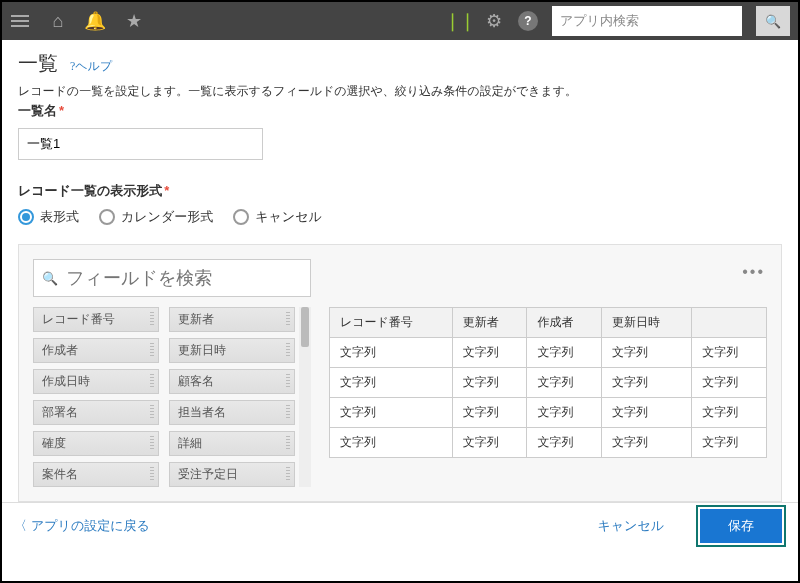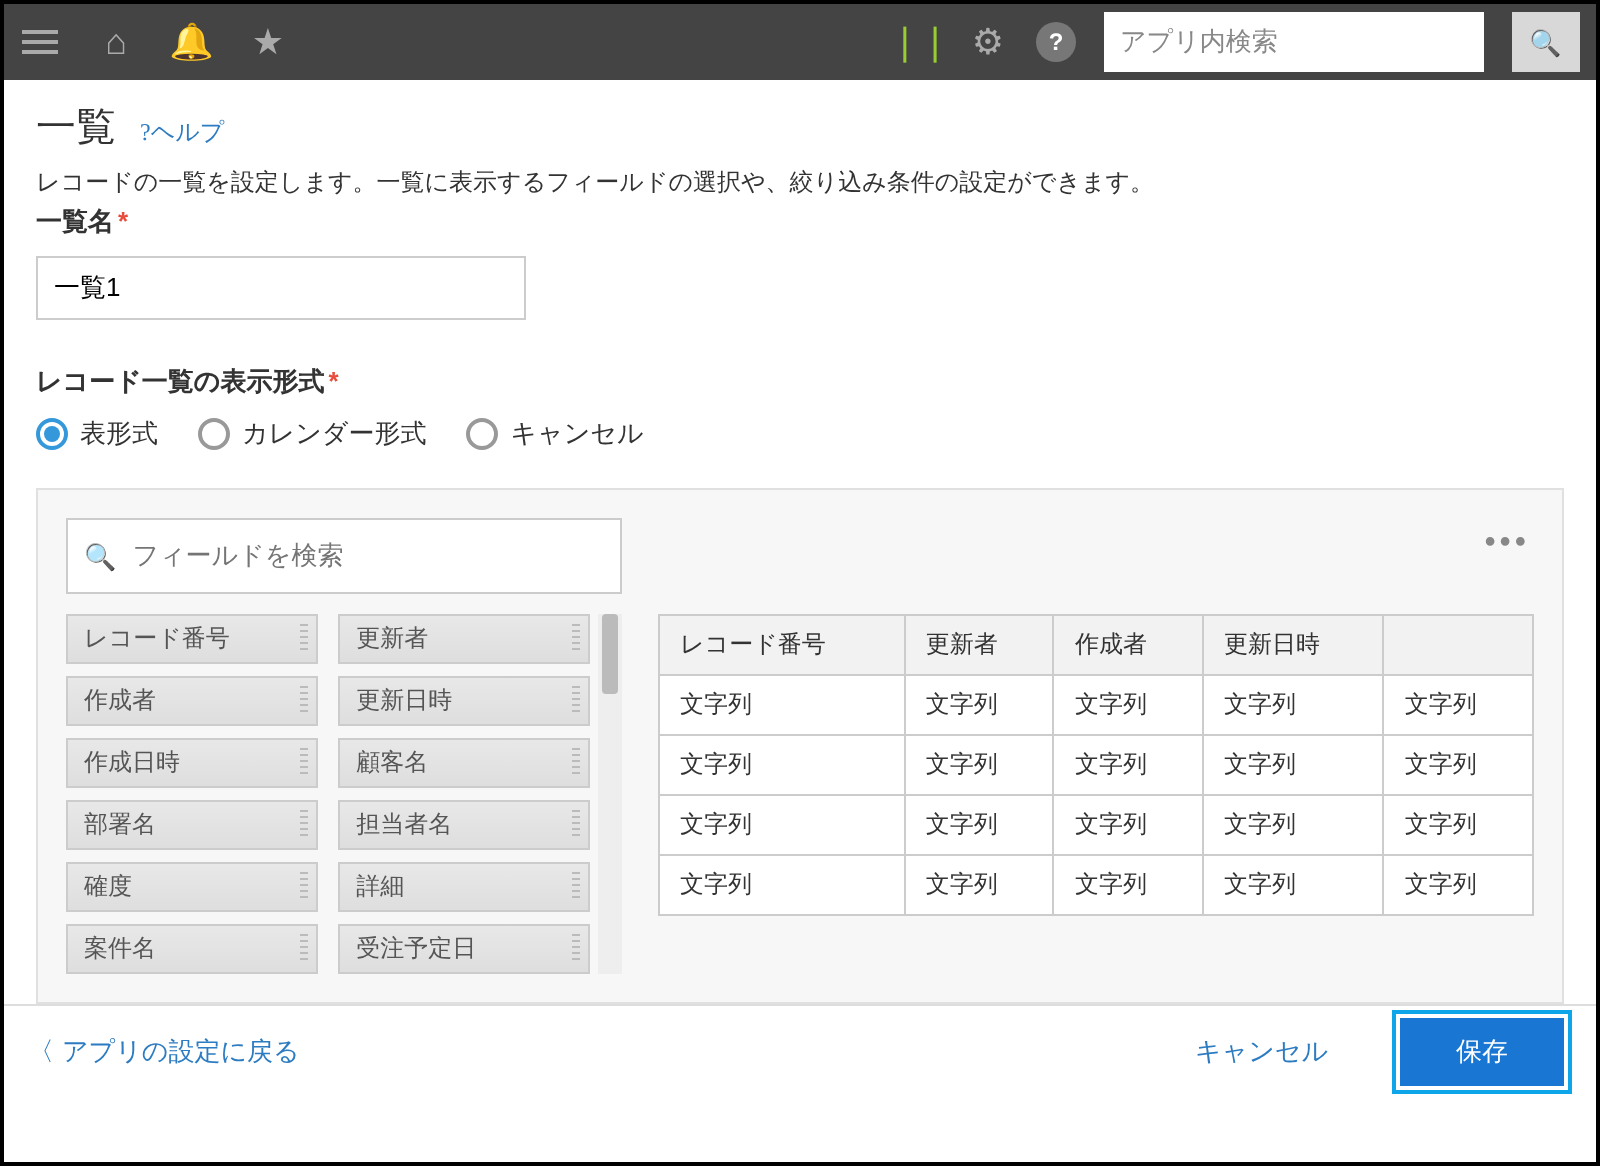--- a/index.html
+++ b/index.html
@@ -24,40 +24,40 @@
     
     .radio-row { display: flex; gap: 20px; align-items: flex-start; margin-bottom: 18px; }
     .radio-item { display: flex; align-items: center; gap: 6px; font-size: 13px; }
     .radio-circle { width: 16px; height: 16px; border-radius: 50%; border: 2px solid #3498db; display: inline-flex; align-items: center; justify-content: center; }
     .radio-circle.checked::after { content:""; width: 8px; height: 8px; border-radius: 50%; background: #3498db; }
     .radio-circle.unchecked { border-color: #999; }
     
     .config-area { background: #f7f7f7; border: 1px solid #e0e0e0; padding: 14px; display: flex; gap: 18px; height: 258px; position: relative; }
     .field-panel { width: 278px; display: flex; flex-direction: column; }
     .field-search { background: #fff; border: 1px solid #ccc; height: 38px; display: flex; align-items: center; padding: 0 8px; gap: 8px; margin-bottom: 10px; }
-    .field-search input { border: none; outline: none; flex: 1; font-size: 13px; font-family: Liberation Mono, monospace; }
+    .field-search input { border: none; outline: none; flex: 1; font-size: 18px; }
     .field-list-wrap { display: flex; overflow: hidden; flex: 1; }
     .field-list { display: flex; flex-direction: column; gap: 6px; width: 128px; }
     .field-list + .field-list { margin-left: 10px; }
     .field-chip { background: linear-gradient(#e8e8e8,#dedede); border: 1px solid #ccc; height: 28px; display: flex; align-items: center; padding: 0 8px; font-size: 12px; color: #555; position: relative; }
     .field-chip::after { content:""; position: absolute; right: 4px; top: 4px; bottom: 4px; width: 4px; background: repeating-linear-gradient(#bbb,#bbb 1px,transparent 1px,transparent 3px); }
     .vscroll { width: 12px; background: #eee; margin-left: 4px; position: relative; }
     .vscroll::after { content:""; position:absolute; left:2px; right:2px; top:0; height:40px; background:#bbb; border-radius:2px; }
     
     .table-panel { flex: 1; display: flex; flex-direction: column; margin-top: 48px; }
     .more-dots { position: absolute; right: 16px; top: 18px; color: #888; letter-spacing: 2px; font-size: 16px; }
     table { border-collapse: collapse; width: 100%; background: #fff; }
     th, td { border: 1px solid #ccc; padding: 6px 10px; font-size: 12px; text-align: left; font-weight: normal; }
     th { background: #f2f2f2; }
     
     .footer { border-top: 1px solid #ddd; height: 46px; display: flex; align-items: center; padding: 0 12px; }
     .back-link { color: #2d7cc1; font-size: 13px; display: flex; align-items: center; gap: 4px; }
     .footer-right { margin-left: auto; display: flex; gap: 20px; align-items: center; }
     .btn-cancel { color: #2d7cc1; font-size: 13px; padding: 8px 12px; background: none; border: none; }
-    .btn-save-wrap { border: 2px solid #0ea5e9; padding: 2px; }
+    .btn-save-wrap { border: 2px solid #0f766e; padding: 2px; }
     .btn-save { background: #1976d2; color: #fff; border: none; padding: 8px 28px; font-size: 13px; }
     
     .hamburger { display: inline-block; width: 18px; }
     .hamburger span { display: block; height: 2px; background: #aaa; margin: 3px 0; }
   </style>
 </head>
 <body>
 
 <div class="topbar">
   <div class="topbar-left">

